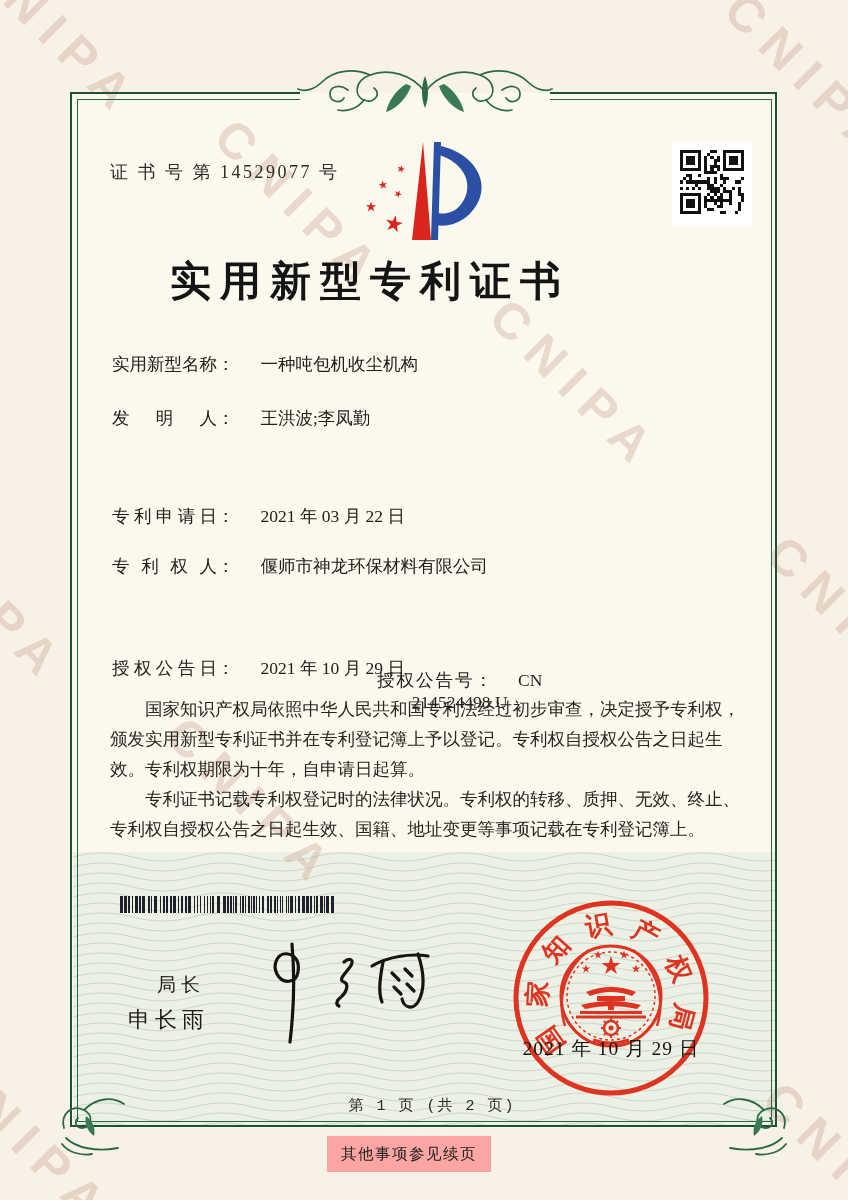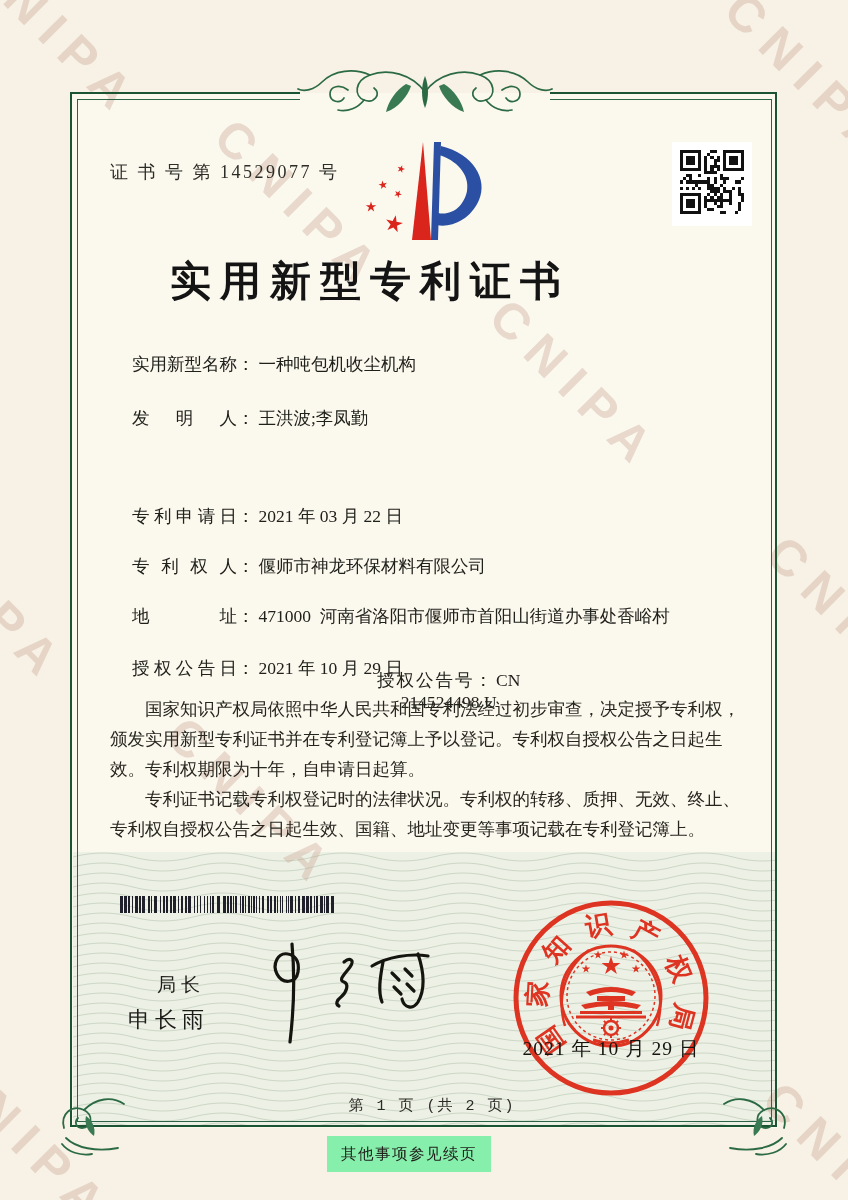--- a/index.html
+++ b/index.html
@@ -17,37 +17,37 @@
   .band{left:73px;top:852px;width:702px;height:274px;z-index:1;}
   
   .cert-no{left:110px;top:160px;font-size:18px;letter-spacing:2.5px;color:#2d2d27;z-index:5;}
   .logo{left:348px;top:136px;z-index:5;}
   .qrbox{left:672px;top:142px;width:80px;height:84px;background:#ffffff;z-index:5;}
   .qrbox svg{position:absolute;left:8px;top:8px;}
   .title{left:0;top:254px;width:740px;text-align:center;font-size:41px;font-weight:bold;
          letter-spacing:9px;color:#141414;z-index:5;}
   
   .row{position:absolute;left:112px;font-size:17.5px;z-index:5;white-space:nowrap;color:#21211c;}
-  .flabel{display:inline-block;width:105px;text-align:justify;text-align-last:justify;vertical-align:top;margin-left:20px;}
-  .fvalue{margin-left:4px;white-space:pre-wrap;}
+  .flabel{display:inline-block;width:105px;text-align:justify;text-align-last:justify;vertical-align:top;}
+  .fvalue{margin-left:26px;white-space:pre-wrap;}
   .cell2{position:absolute;left:265px;top:12px;white-space:nowrap;text-align:center;}
   .cell2 .flabel2{letter-spacing:2px;}
   
   .paras{left:110px;top:694px;width:644px;z-index:5;font-size:17.5px;line-height:30px;color:#26261f;}
   .paras p{margin:0;text-indent:2em;}
   
   .barcode{left:120px;top:896px;z-index:5;}
   .officer-title{left:128px;top:972px;font-size:19px;letter-spacing:5px;z-index:5;color:#1c1c18;margin-left:29px;}
   .officer-name{left:128px;top:1005px;font-size:22px;letter-spacing:5px;z-index:5;color:#1c1c18;}
   .sign{left:252px;top:940px;z-index:6;}
   .seal{left:511px;top:898px;z-index:5;opacity:.95;}
   .seal-date{left:503px;top:1035px;width:216px;text-align:center;font-size:19.5px;
              letter-spacing:1px;color:#15150f;z-index:6;}
   .page-info{left:8px;top:1096px;width:848px;text-align:center;font-size:15px;letter-spacing:2px;z-index:5;color:#2b2b25;font-family:Liberation Mono, monospace;}
-  .note-box{left:327px;top:1136px;width:164px;height:36px;background:#86efac;z-index:5;
+  .note-box{left:327px;top:1136px;width:164px;height:36px;background:#fca5a5;z-index:5;
             text-align:center;line-height:36px;font-size:15.5px;letter-spacing:1.5px;color:#21211c;}
   .ornament-top{left:296px;top:62px;z-index:6;}
   .corner{z-index:6;}
   .corner.right{transform:scaleX(-1);}
 </style>
 </head>
 <body>
 
 <div id="page">
 
@@ -341,23 +341,20 @@
   </div>
   <div class="row" style="top:406px">
     <span class="flabel">发明人</span><span>：</span><span class="fvalue">王洪波;李凤勤</span>
   </div>
   <div class="row" style="top:504px">
     <span class="flabel">专利申请日</span><span>：</span><span class="fvalue">2021 年 03 月 22 日</span>
   </div>
   <div class="row" style="top:554px">
     <span class="flabel">专利权人</span><span>：</span><span class="fvalue">偃师市神龙环保材料有限公司</span>
   </div>
-  <div class="row" style="top:604px">
-    <span class="flabel">地址</span><span>：</span><span class="fvalue">471000  河南省洛阳市偃师市首阳山街道办事处香峪村</span>
-  </div>
   <div class="row" style="top:656px">
     <span class="flabel">授权公告日</span><span>：</span><span class="fvalue">2021 年 10 月 29 日</span>
     <span class="cell2">
       <span class="flabel2">授权公告号</span><span>：</span><span class="fvalue">CN 214524498 U</span>
     </span>
   </div>
 
   <div class="abs paras">
     <p>国家知识产权局依照中华人民共和国专利法经过初步审查，决定授予专利权，颁发实用新型专利证书并在专利登记簿上予以登记。专利权自授权公告之日起生效。专利权期限为十年，自申请日起算。</p>
     <p>专利证书记载专利权登记时的法律状况。专利权的转移、质押、无效、终止、专利权自授权公告之日起生效、国籍、地址变更等事项记载在专利登记簿上。</p>

